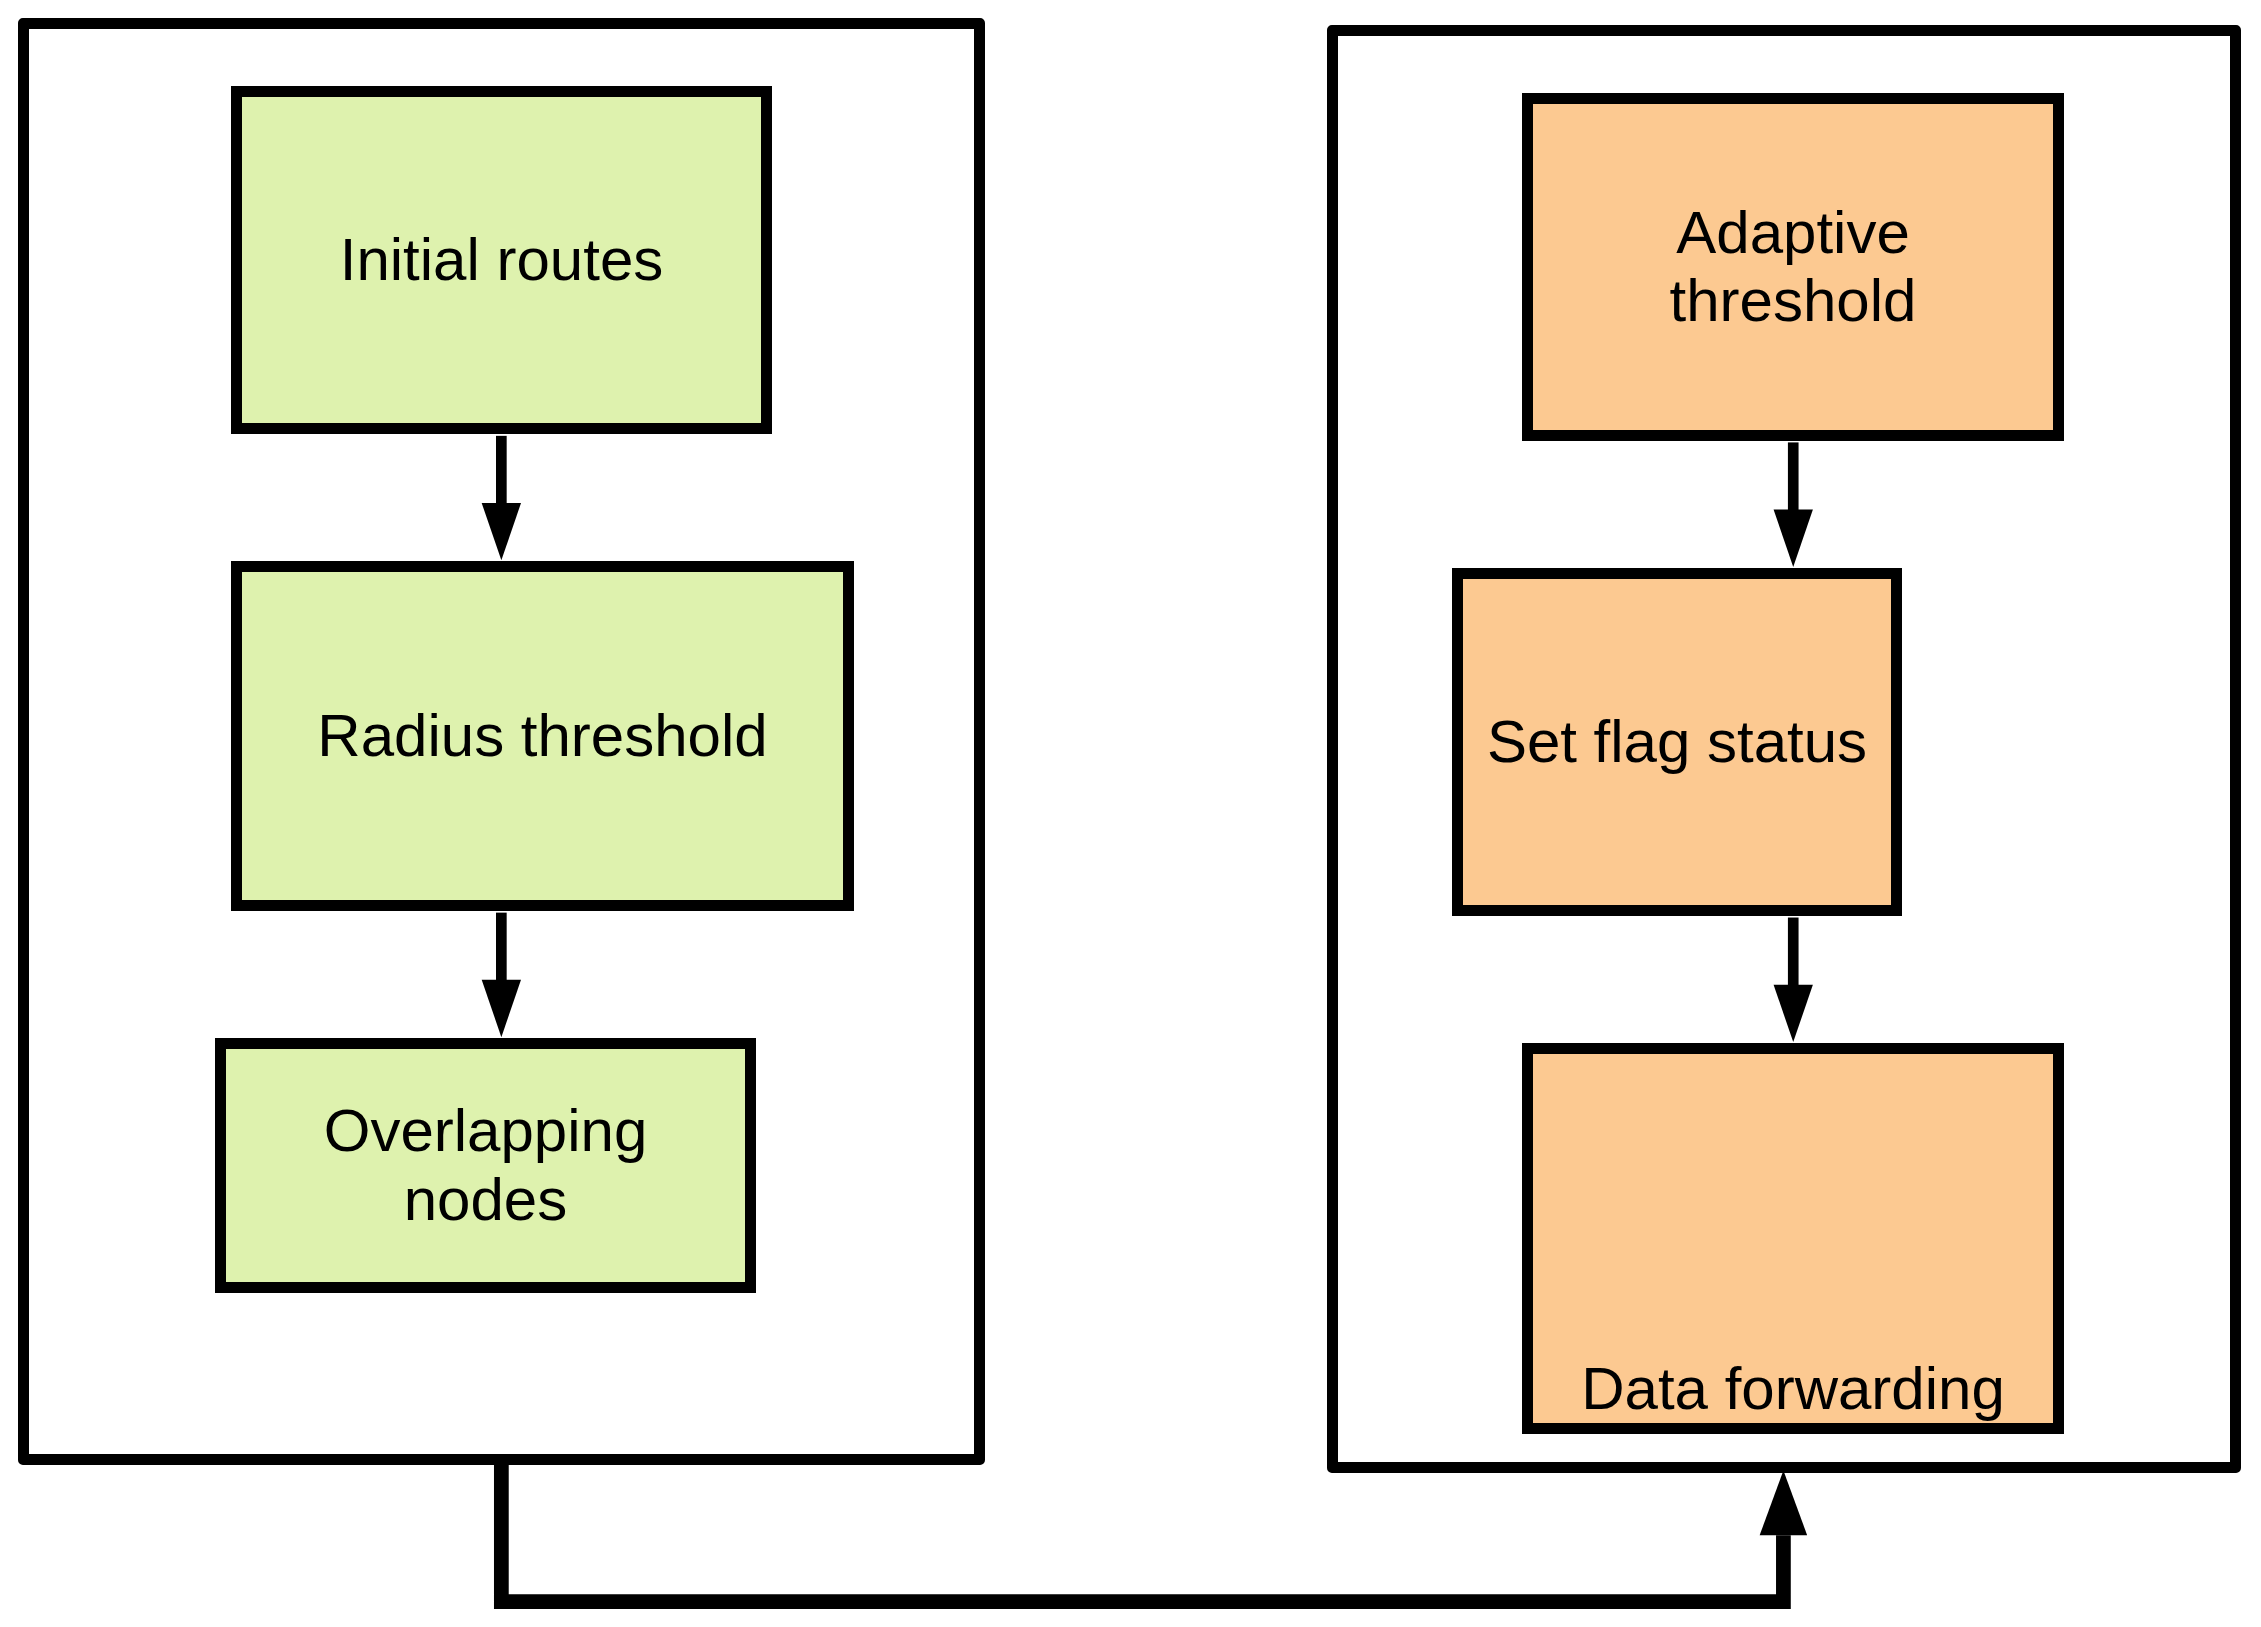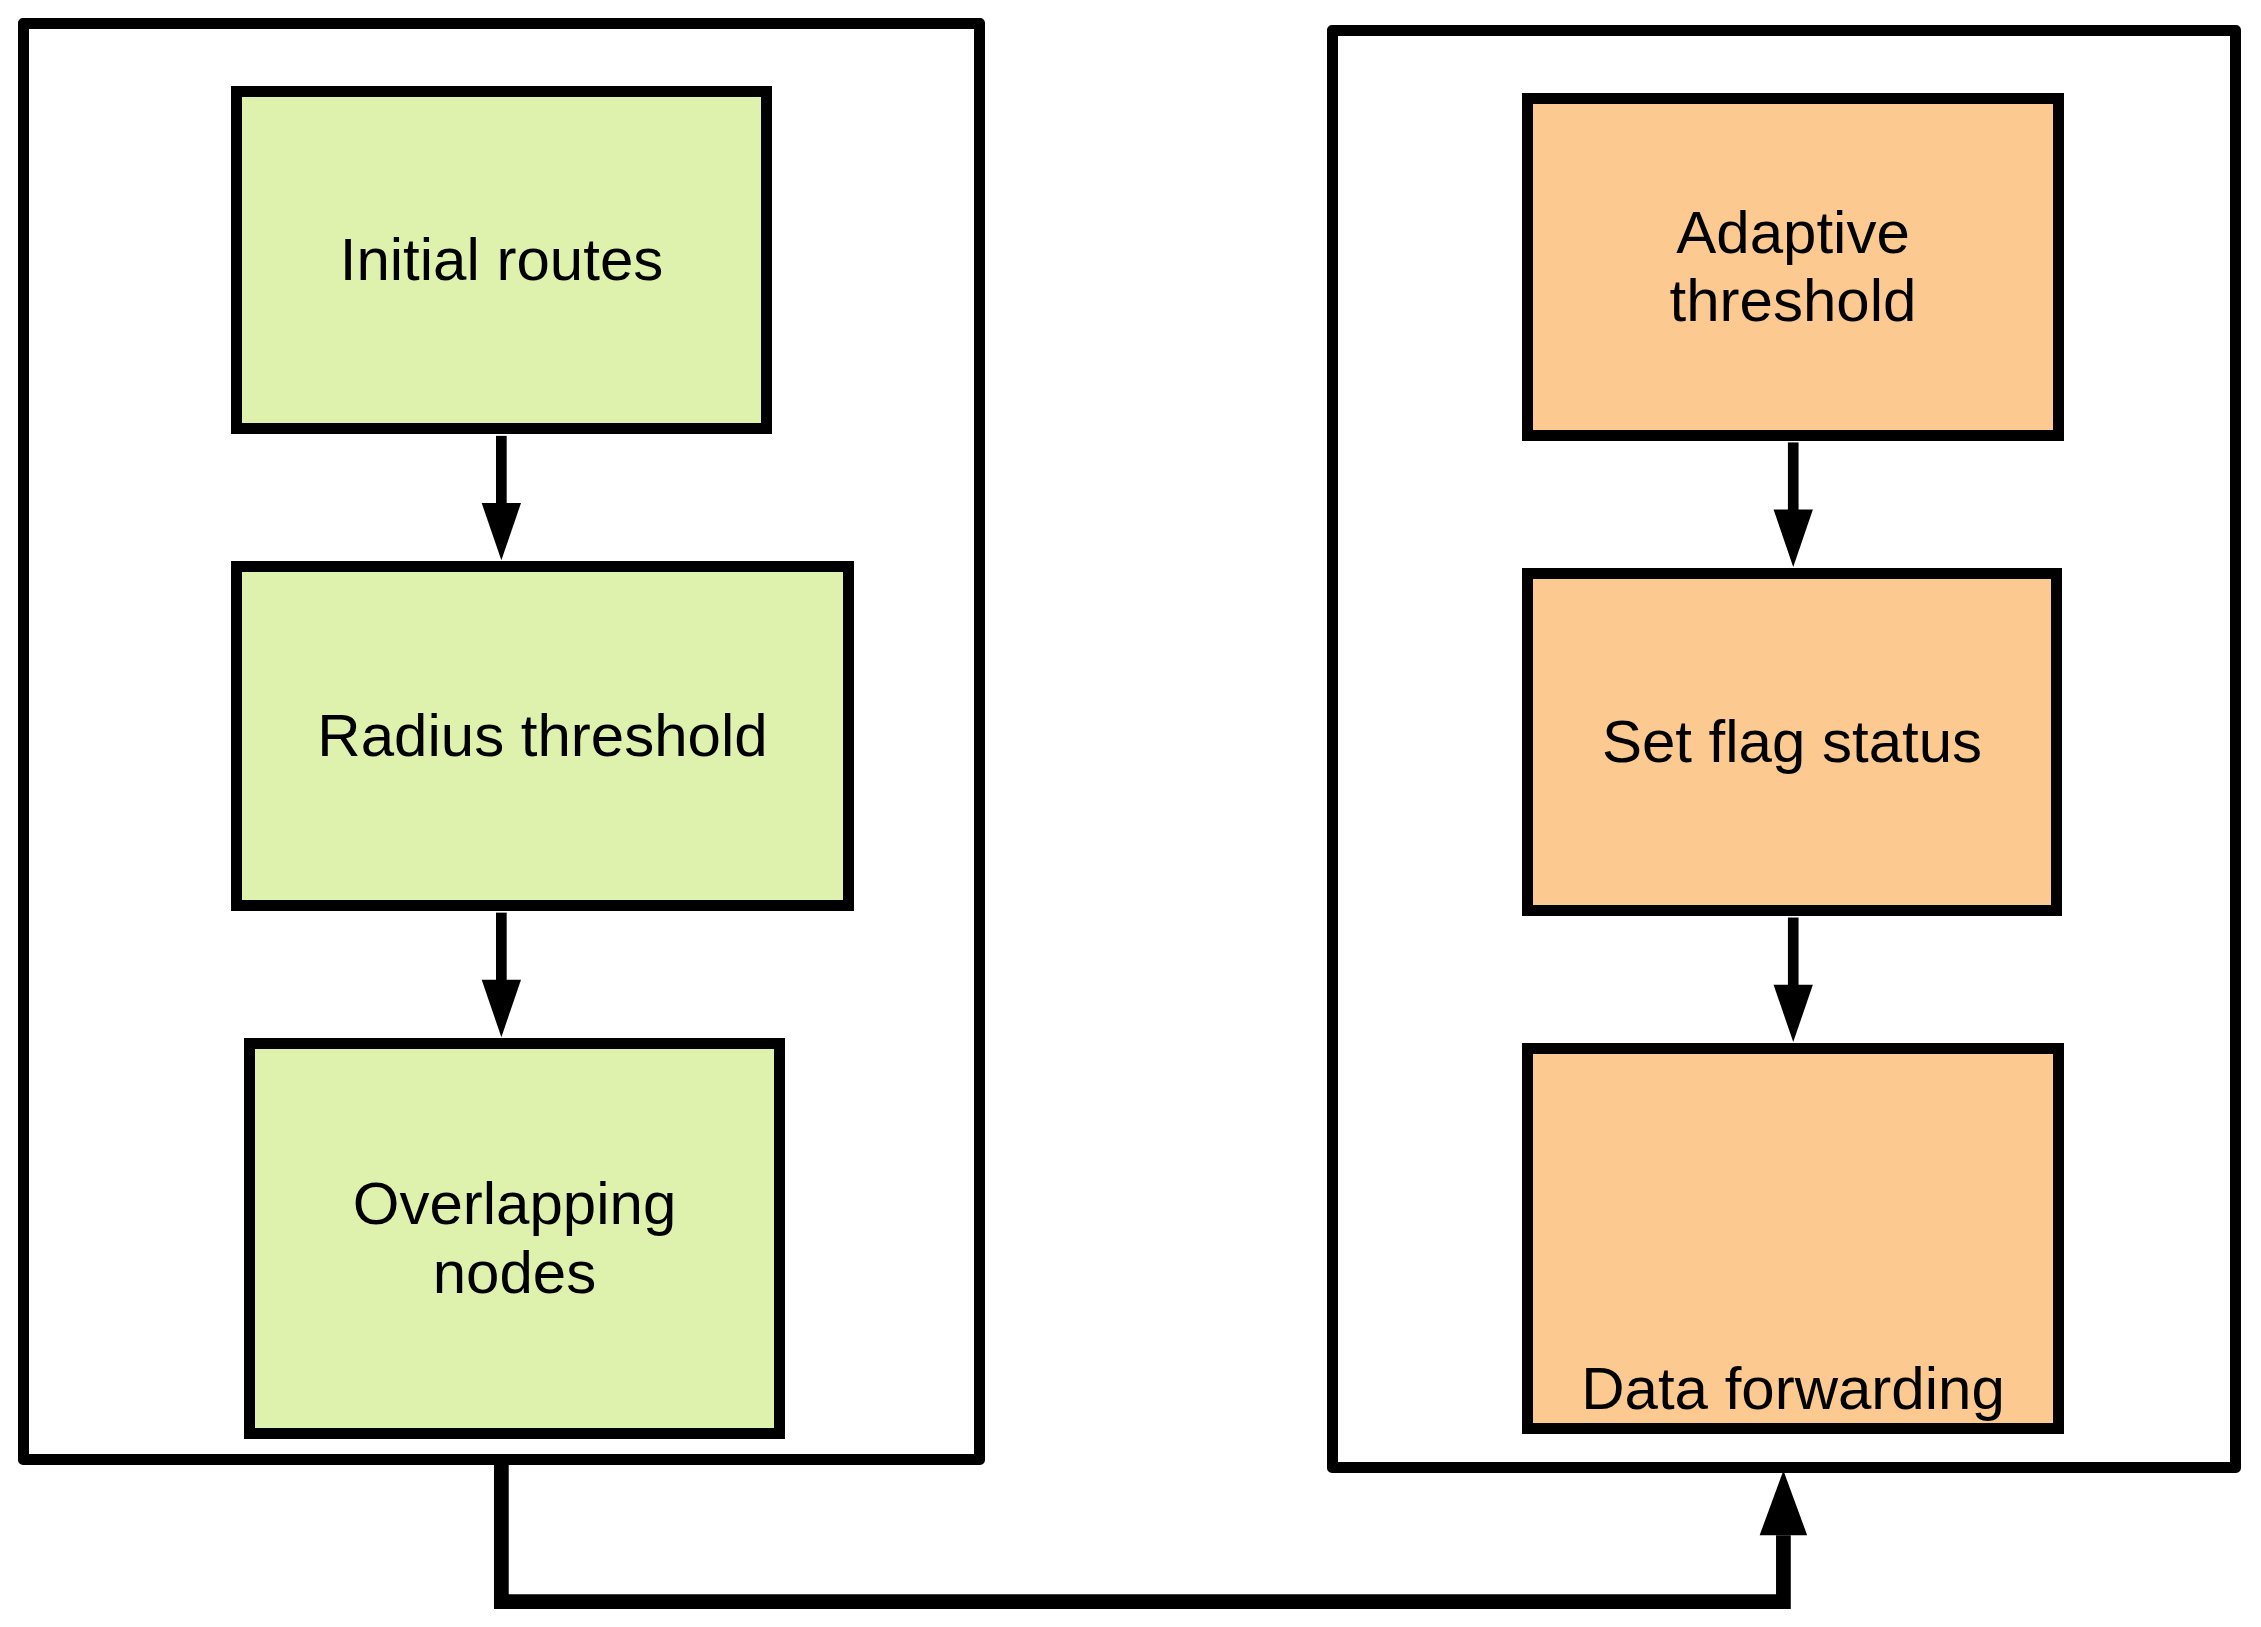--- a/index.html
+++ b/index.html
@@ -52,29 +52,29 @@
   <div class="panel" style="left: 1327px; top: 24.6px; width: 914px; height: 1448px; border-color: rgb(0, 0, 0);"></div>
 
   <div class="box" style="left: 231px; top: 86px; width: 541px; height: 348px; background-color: rgb(222, 242, 174);">
     <span class="label">Initial routes</span>
   </div>
 
   <div class="box" style="left: 231px; top: 561px; width: 623px; height: 350px; background-color: rgb(222, 242, 174);">
     <span class="label">Radius threshold</span>
   </div>
 
-  <div class="box" style="left: 244px; top: 1038px; width: 541px; height: 401px; background-color: rgb(222, 242, 174);">
+  <div class="box" style="left: 215px; top: 1038px; width: 541px; height: 255px; background-color: rgb(222, 242, 174);">
     <span class="label wrap-narrow">Overlapping nodes</span>
   </div>
 
   <div class="box" style="left: 1522px; top: 93px; width: 542px; height: 348px; background-color: rgb(252, 201, 145);">
     <span class="label wrap-narrow">Adaptive threshold</span>
   </div>
 
-  <div class="box" style="left: 1522px; top: 568px; width: 540px; height: 348px; background-color: rgb(252, 201, 145);">
+  <div class="box" style="left: 1452px; top: 568px; width: 450px; height: 348px; background-color: rgb(252, 201, 145);">
     <span class="label">Set flag status</span>
   </div>
 
   <div class="box" style="left: 1522px; top: 1043px; width: 542px; height: 391px; background-color: rgb(252, 201, 145); align-items: flex-end;">
     <span class="label">Data forwarding</span>
   </div>
 
   <svg class="overlay" viewBox="0 0 2760 1986" xmlns="http://www.w3.org/2000/svg">
 
     <g>

